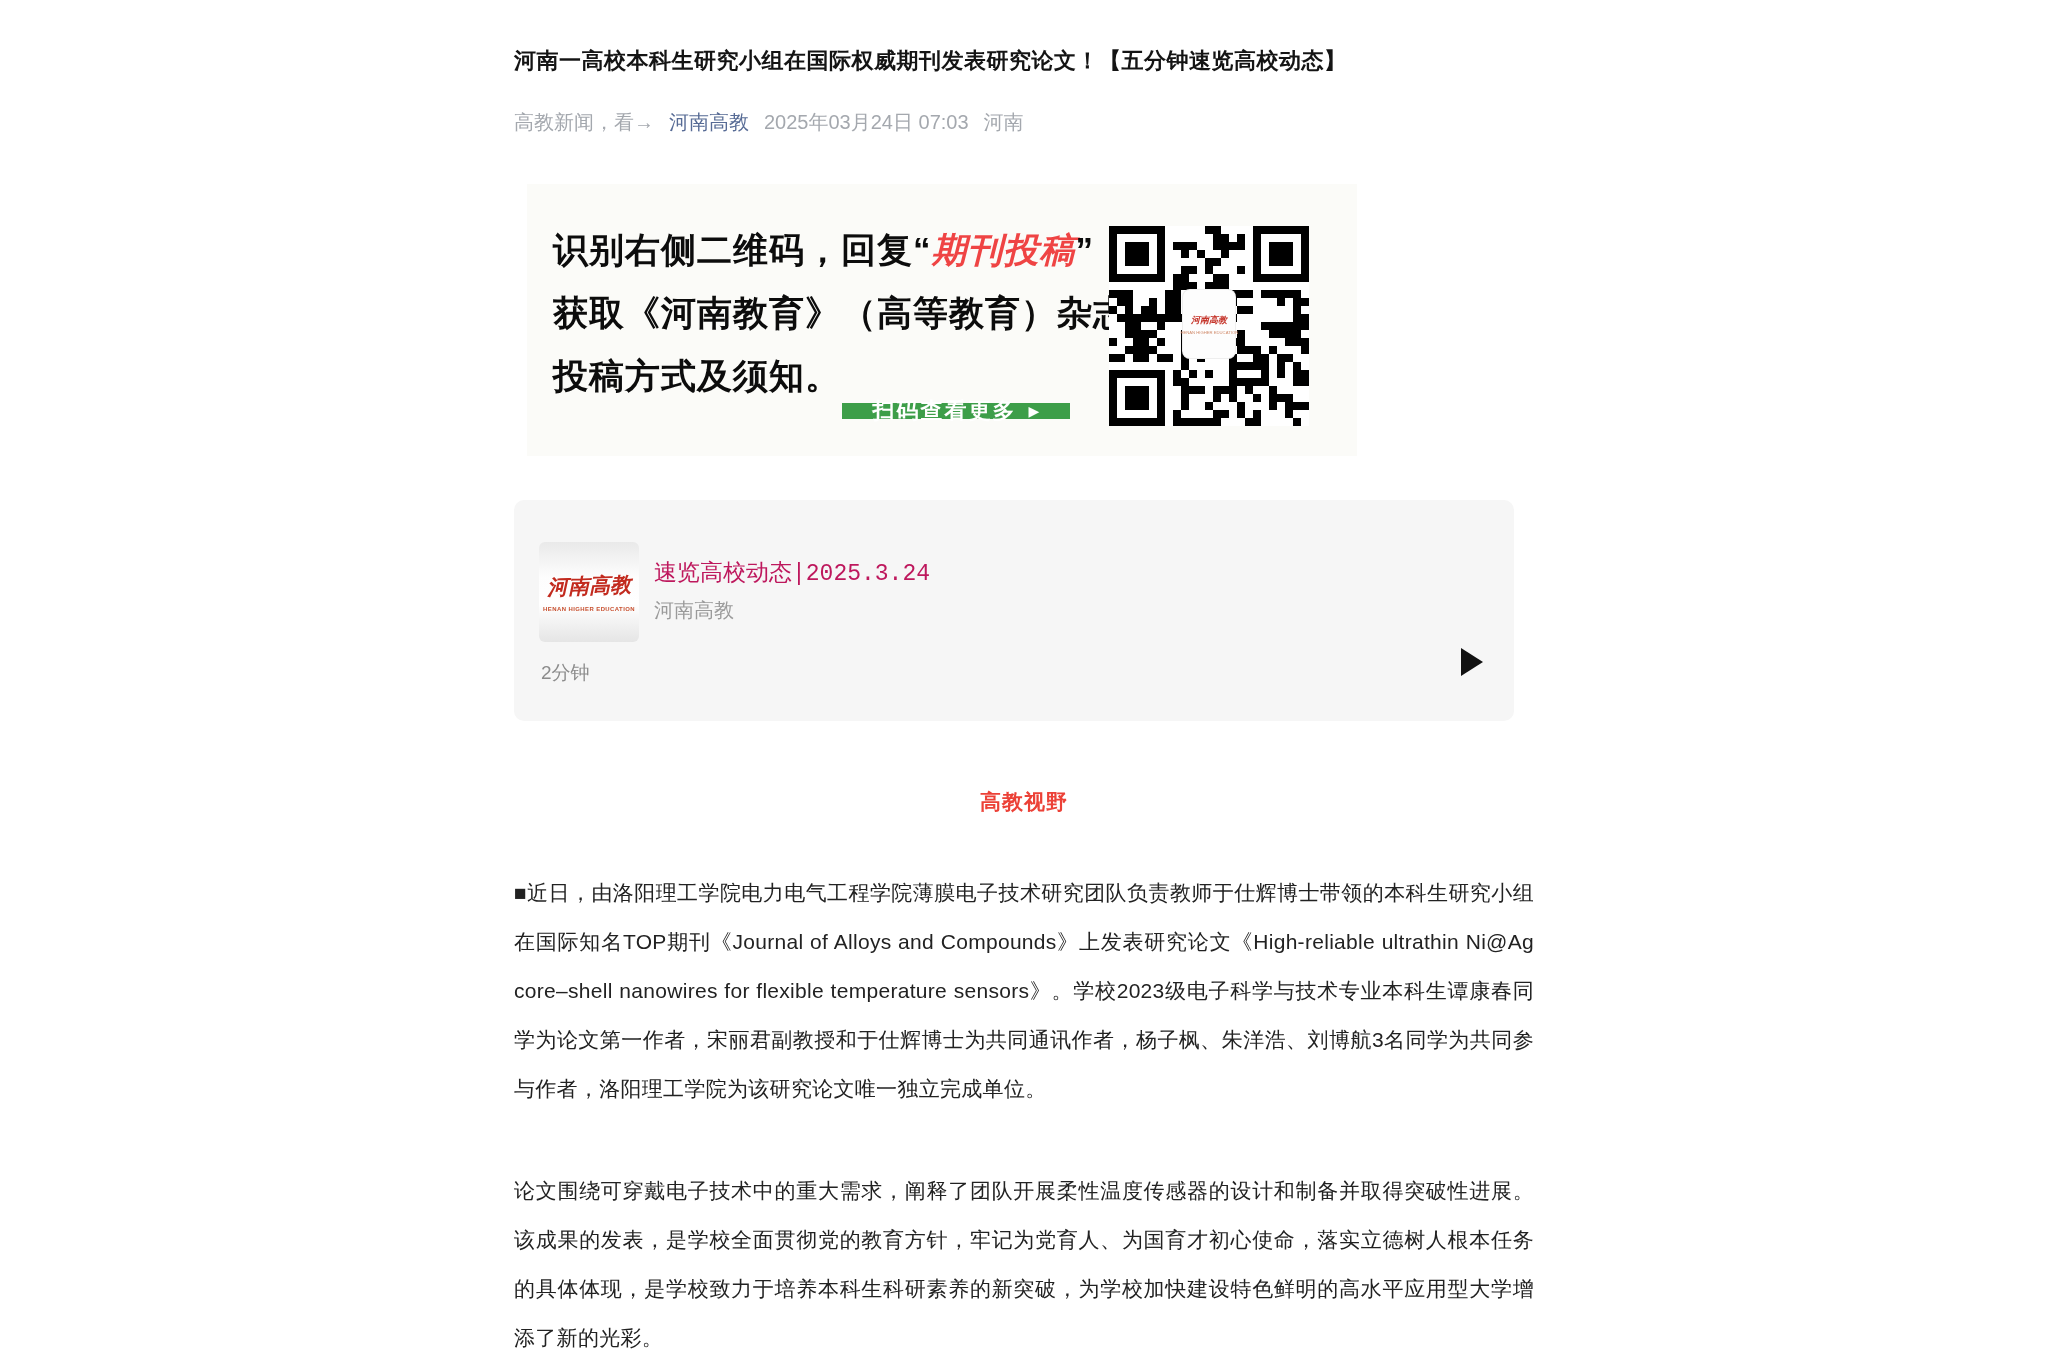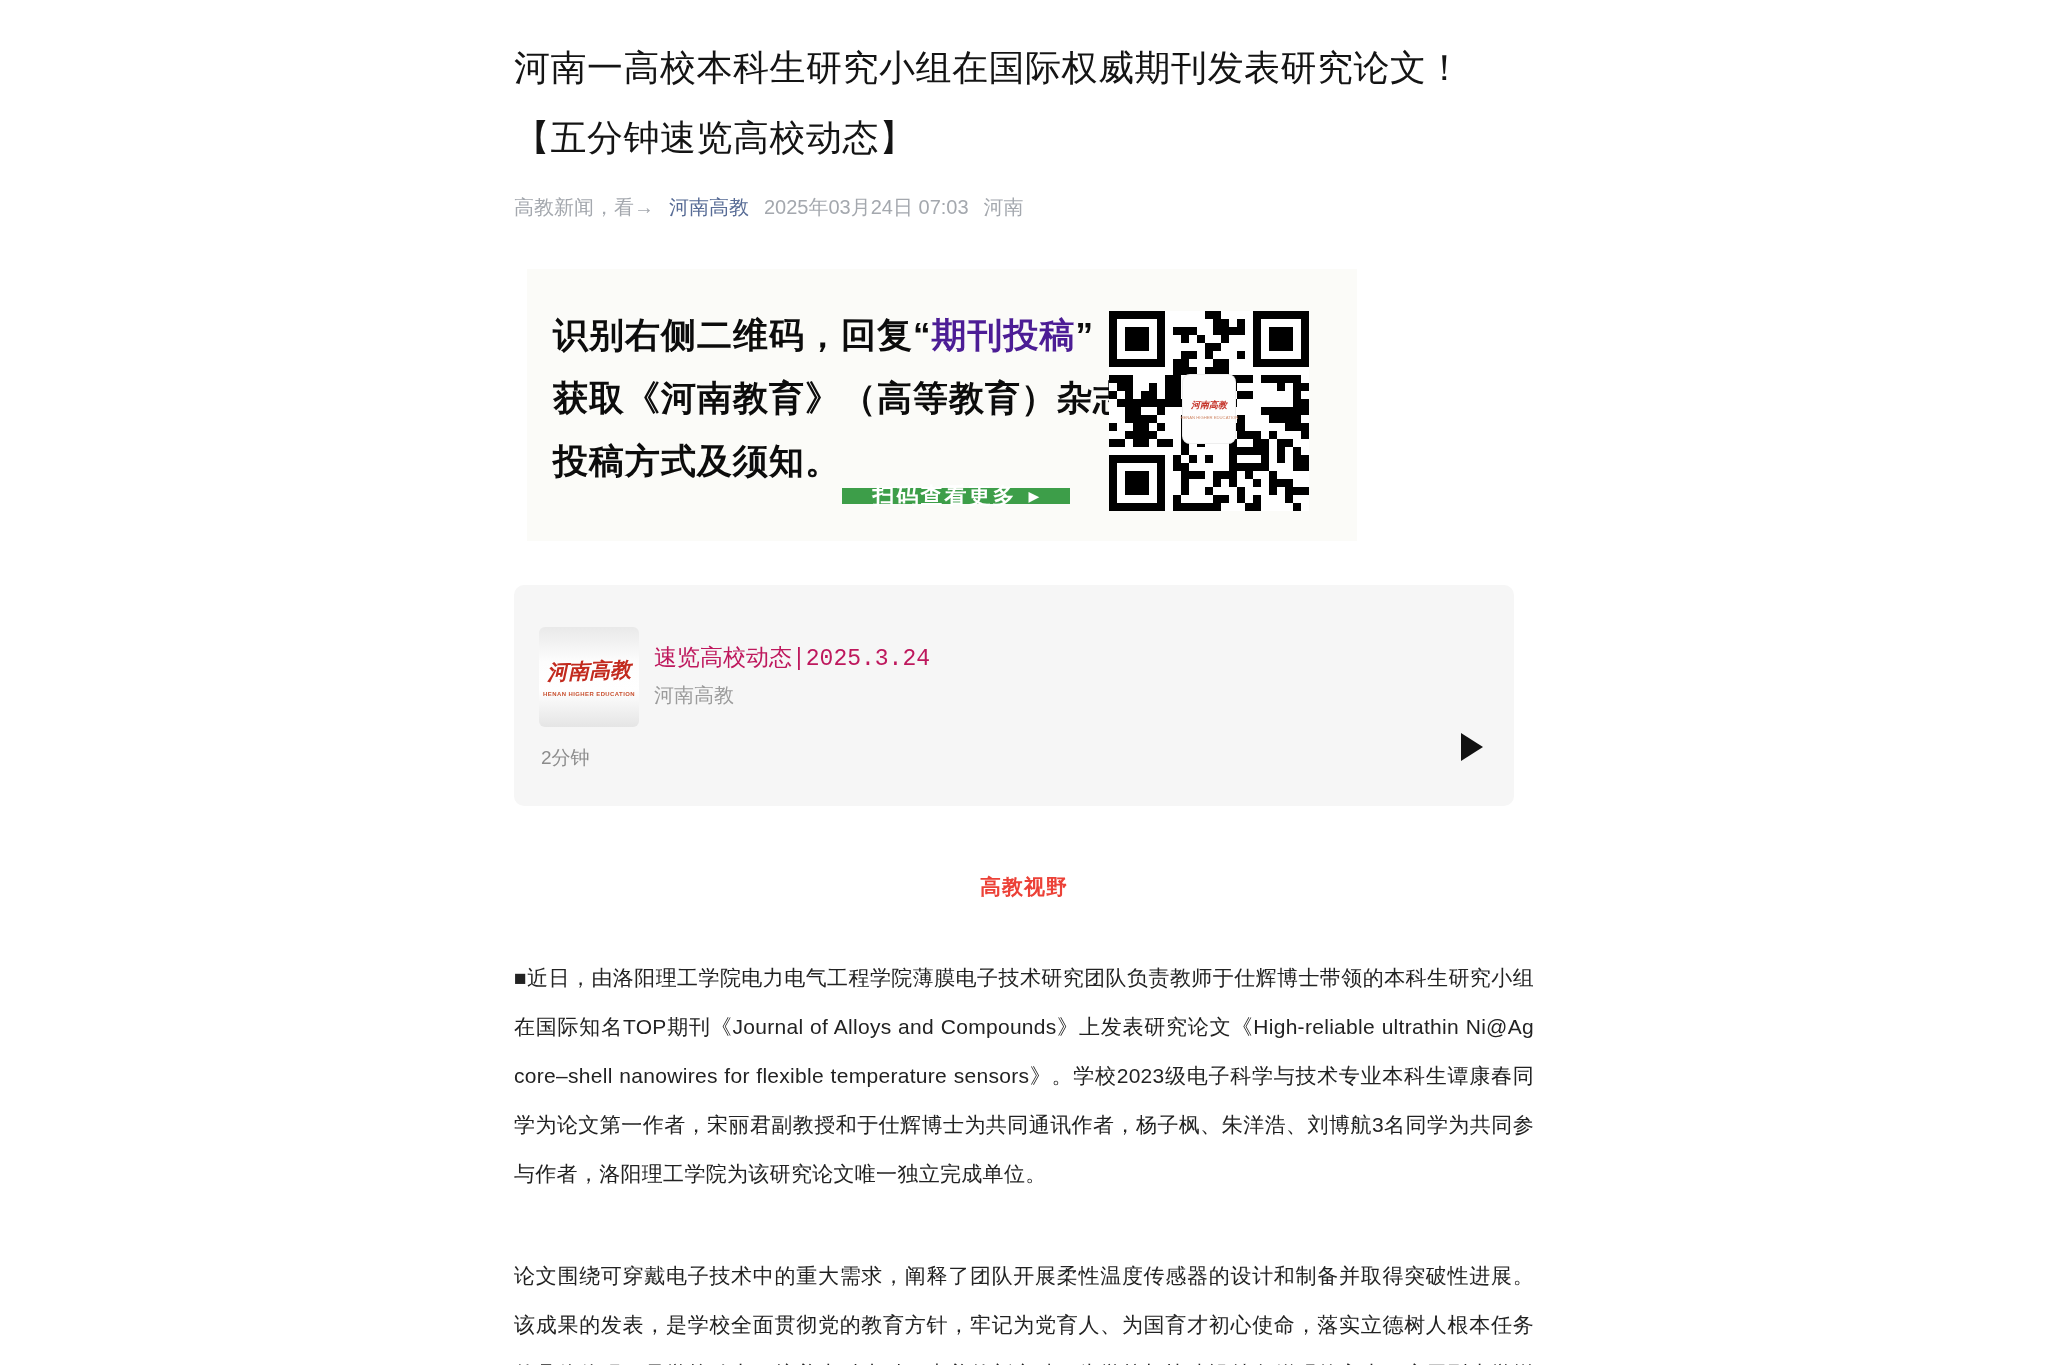--- a/index.html
+++ b/index.html
@@ -5,41 +5,41 @@
   * { margin:0; padding:0; box-sizing:border-box; }
   html,body { background:#ffffff; }
   body {
     width:2048px; height:1365px; overflow:hidden;
     font-family:"Liberation Sans","DejaVu Sans",sans-serif;
     -webkit-font-smoothing:antialiased;
   }
   .article-col { width:1020px; margin:0 auto; padding-top:33px; }
 
   .title {
-    font-size:36px; line-height:70px; font-weight:400; color:#141414;
+    font-size:22px; line-height:55px; font-weight:700; color:#141414;
     letter-spacing:0.5px;
   }
 
   .meta-row {
     margin-top:21px; display:flex; align-items:center; gap:15px;
     font-size:20px; color:#a4a8ae; white-space:nowrap;
   }
   .meta-account { color:#576b95; cursor:pointer; }
 
   
   .banner {
     position:relative; margin-top:48px; margin-left:13px;
     width:830px; height:272px; background:#fbfbf8; cursor:pointer;
   }
   .banner-text {
     position:absolute; left:26px; top:34px;
     font-size:35px; line-height:63px; font-weight:700; color:#0c0c0c;
     letter-spacing:1px;
   }
-  .banner-highlight { color:#4c1d95; }
+  .banner-highlight { color:#ef4444;font-style:italic; }
   .banner-button {
     position:absolute; left:315px; top:219px; width:228px; height:16px;
     background:#3d9e49; color:#ffffff; display:flex; align-items:center;
     justify-content:center; gap:12px; font-size:22px; font-weight:700;
     letter-spacing:2px;
   }
   .banner-button .arrow { font-size:14px; letter-spacing:0; }
   .qr-wrap {
     position:absolute; left:582px; top:42px; width:200px; height:200px;
     background:#ffffff;

